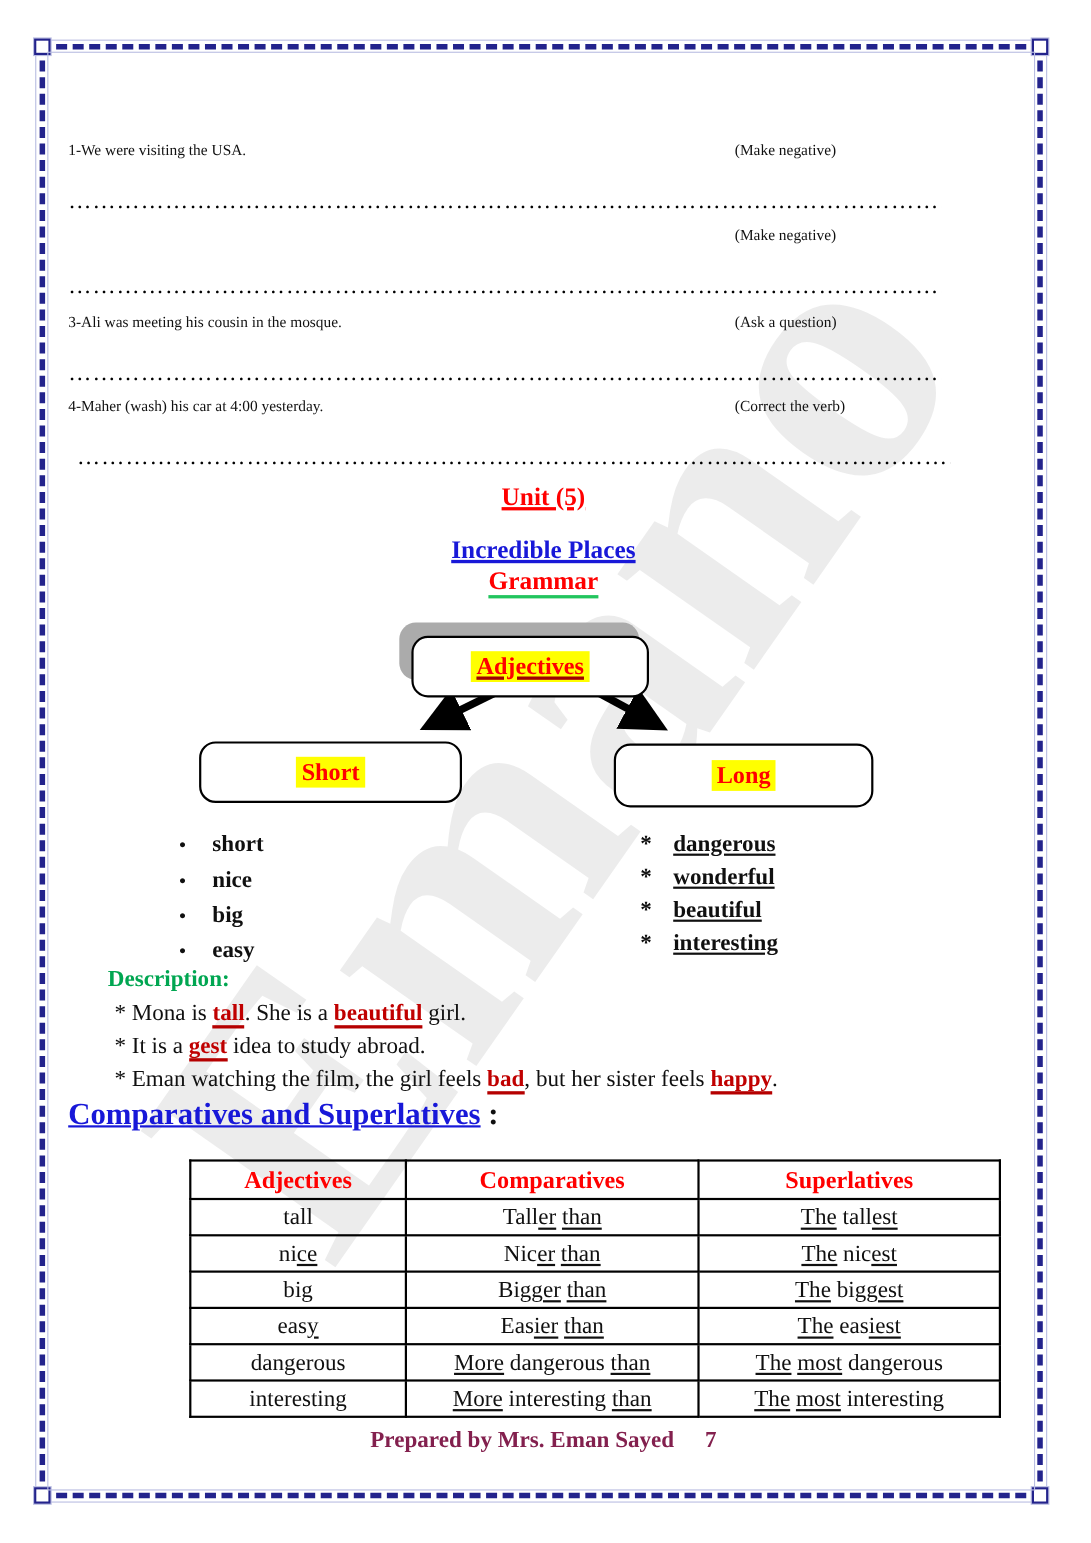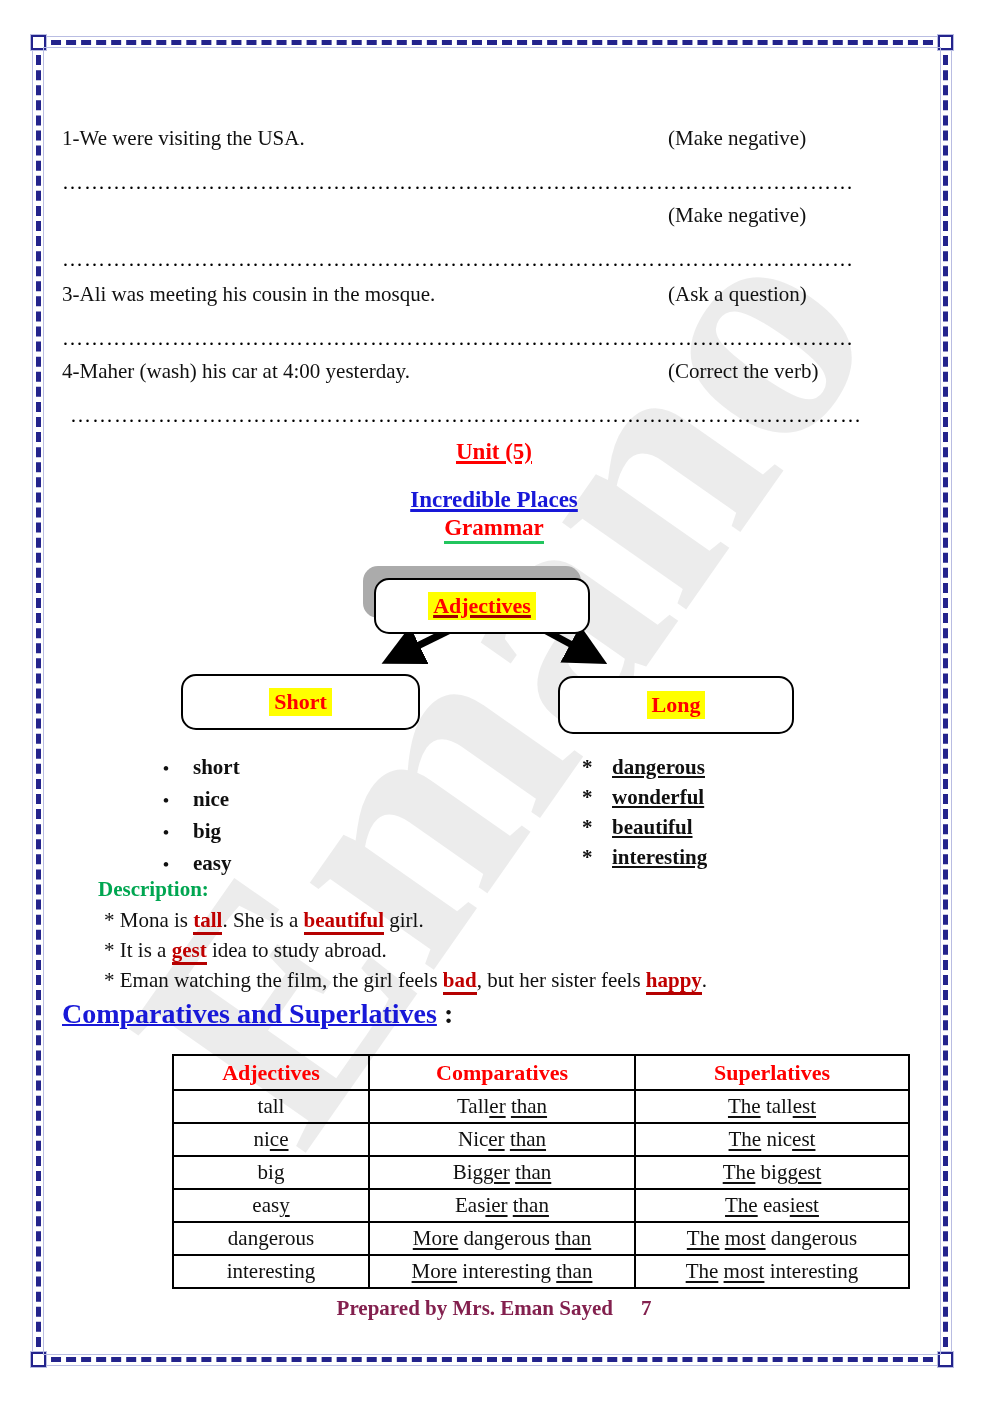--- a/index.html
+++ b/index.html
@@ -21,21 +21,21 @@
              display:flex;align-items:center;justify-content:center;
              transform:rotate(-55deg);z-index:0;
              font-size:330px;font-weight:bold;color:rgba(70,70,70,0.10);
              white-space:nowrap;user-select:none;}
 
   .content{position:absolute;inset:0;z-index:1;}
 
   
   .sec-heading{position:absolute;left:62px;top:82px;font-size:22px;font-weight:bold;
                color:#1818D8;text-decoration:underline;text-decoration-thickness:2px;}
-  .ex-row{position:absolute;left:62px;width:820px;font-size:21px;line-height:24px;}
+  .ex-row{position:absolute;left:62px;width:820px;font-size:14px;line-height:24px;}
   .ex-ins{position:absolute;left:606px;top:0;}
   .dots{position:absolute;left:62px;width:794px;height:24px;overflow:hidden;
         white-space:nowrap;font-size:21px;letter-spacing:1px;color:#000;}
 
   
   .center-line{position:absolute;left:40px;width:908px;text-align:center;font-weight:bold;}
   .unit-title{top:439px;font-size:23px;}
   .unit-title span{color:#FF0000;text-decoration:underline;text-decoration-thickness:2.5px;}
   .unit-sub{top:487px;font-size:23px;}
   .unit-sub span{color:#1818D8;text-decoration:underline;text-decoration-thickness:2.5px;}

